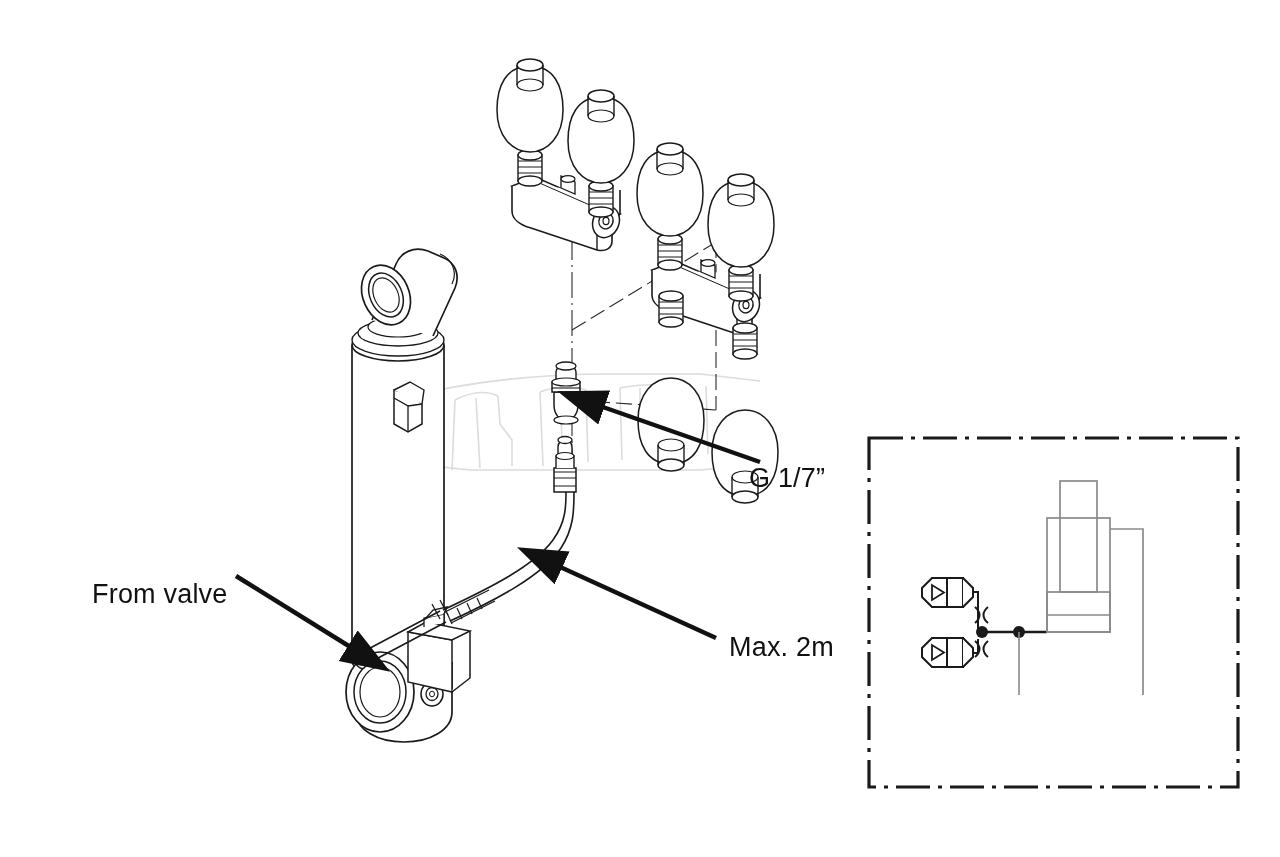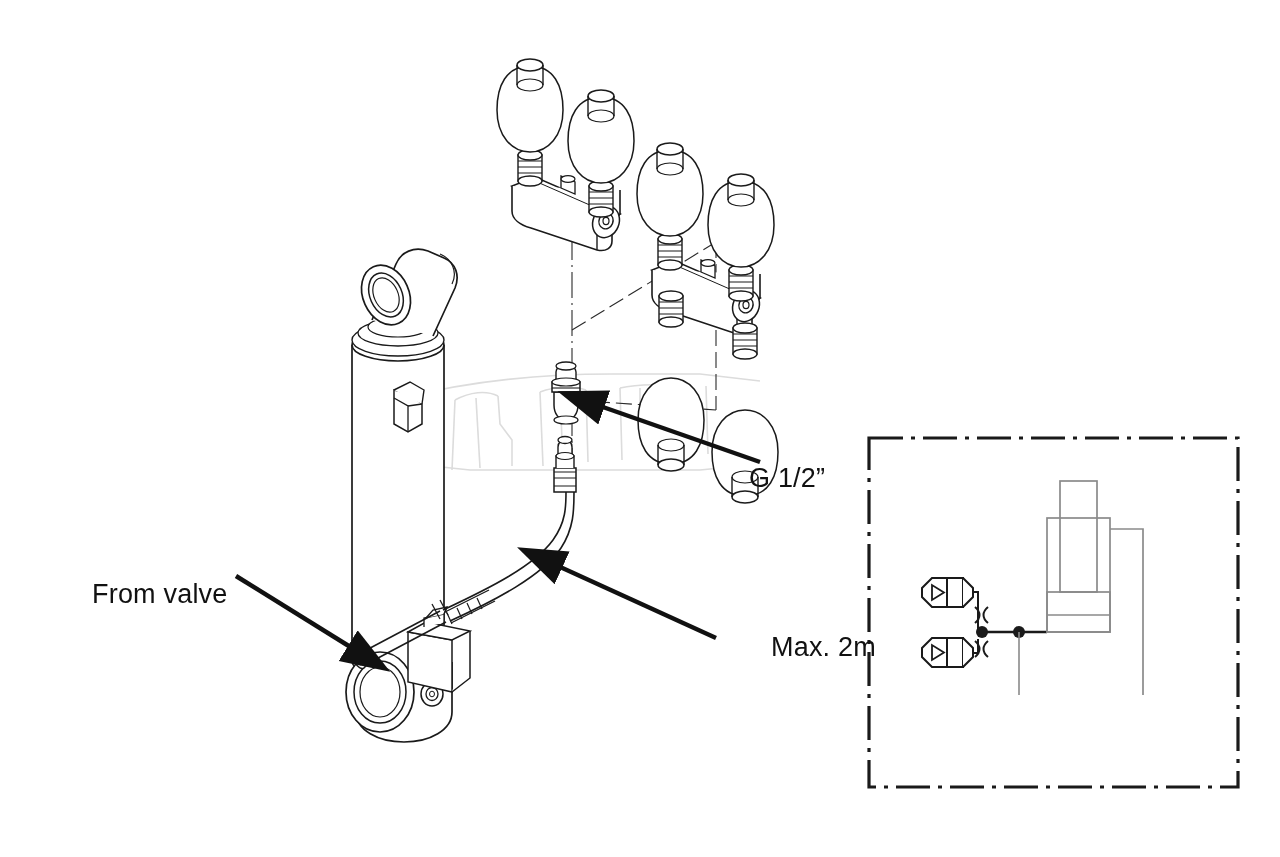--- a/index.html
+++ b/index.html
@@ -4,21 +4,21 @@
 <style>
   html,body{margin:0;padding:0;background:#ffffff;}
   body{width:1280px;height:857px;overflow:hidden;
        font-family:"Liberation Sans",sans-serif;}
   #stage{position:relative;width:1280px;height:857px;background:#fff;}
   svg{position:absolute;left:0;top:0;width:1280px;height:857px;}
   .lbl{position:absolute;font-family:"Liberation Sans",sans-serif;
        font-size:27px;color:#111;white-space:nowrap;letter-spacing:0.2px;}
   #lbl-from-valve{left:92px;top:579px;}
   #lbl-g12{left:749px;top:463px;}
-  #lbl-max2m{left:771px;top:632px;}
+  #lbl-max2m{left:729px;top:632px;}
 </style>
 </head>
 <body>
 
 <div id="stage">
 
 <svg viewBox="0 0 1280 857">
   <defs>
     <marker id="ah" markerWidth="12" markerHeight="12" refX="1" refY="4" orient="auto" markerUnits="strokeWidth">
       <path d="M0,0 L0,8 L11,4 z" fill="#111"></path>
@@ -253,16 +253,16 @@
       <rect x="1047" y="518" width="63" height="114"></rect>
       <rect x="1047" y="592" width="63" height="40"></rect>
       <rect x="1060" y="481" width="37" height="111"></rect>
       <path d="M1110,529 L1143,529 L1143,695"></path>
       <path d="M1047,615 L1110,615"></path>
     </g>
   </g>
 </svg>
 
 <div class="lbl" id="lbl-from-valve">From valve</div>
-<div class="lbl" id="lbl-g12">G 1/2”</div>
+<div class="lbl" id="lbl-g12">G 1/7”</div>
 <div class="lbl" id="lbl-max2m">Max. 2m</div>
 
 </div>
 
 </body></html>

